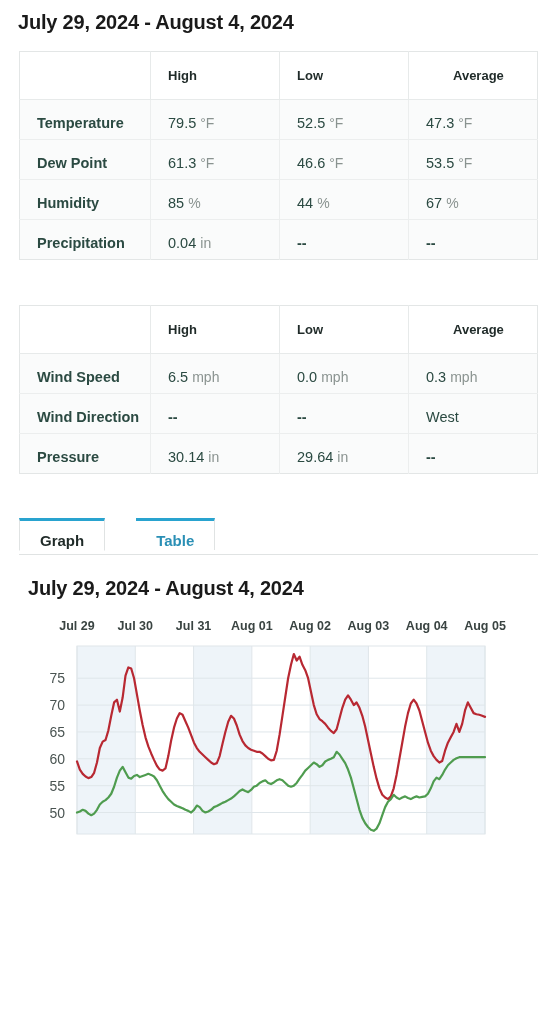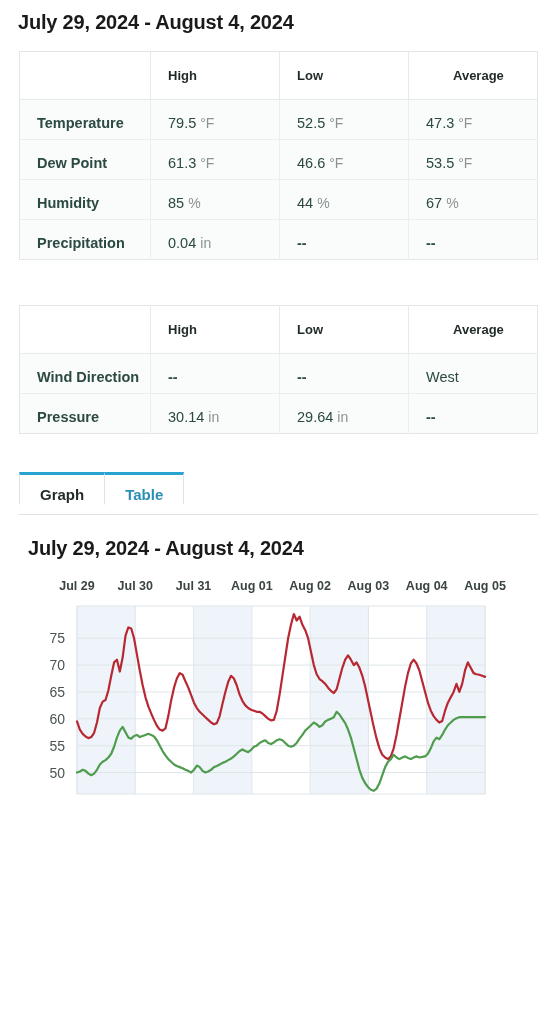--- a/index.html
+++ b/index.html
@@ -72,21 +72,21 @@
   .table-gap { height: 28px; }
 
   
   .tabs-wrap {
     margin: 38px 0 0 19px;
     width: 519px;
     border-bottom: 1px solid #e0e3e3;
     height: 43px;
     position: relative;
   }
-  .tabs { display: flex; align-items: flex-start; height: 43px; }
+  .tabs { display: flex; align-items: center; height: 43px; gap: 31px; }
   .tab {
     font-size: 15px;
     padding: 11px 20px 0 20px;
     border-top: 3px solid #29a3cf;
     border-left: 1px solid #e0e3e3;
     border-right: 1px solid #e0e3e3;
     background: #ffffff;
     cursor: pointer;
     line-height: 1.2;
     font-weight: bold;
@@ -168,20 +168,26 @@
       </colgroup>
     <thead>
       <tr>
         <th class="blank"></th>
         <th>High</th>
         <th>Low</th>
         <th>Average</th>
       </tr>
     </thead>
     <tbody>
+        <tr>
+          <td class="rowlabel">Wind Speed</td>
+          <td><span class="val-num">6.5</span> <span class="val-unit">mph</span></td>
+          <td><span class="val-num">0.0</span> <span class="val-unit">mph</span></td>
+          <td><span class="val-num">0.3</span> <span class="val-unit">mph</span></td>
+        </tr>
         <tr>
           <td class="rowlabel">Wind Direction</td>
           <td><span class="val-dash">--</span></td>
           <td><span class="val-dash">--</span></td>
           <td><span class="val-word">West</span></td>
         </tr>
         <tr>
           <td class="rowlabel">Pressure</td>
           <td><span class="val-num">30.14</span> <span class="val-unit">in</span></td>
           <td><span class="val-num">29.64</span> <span class="val-unit">in</span></td>

